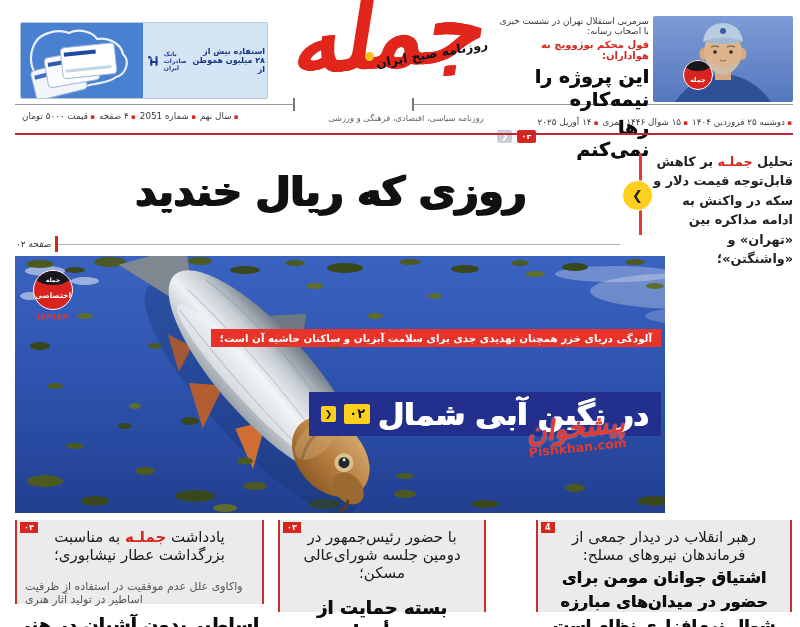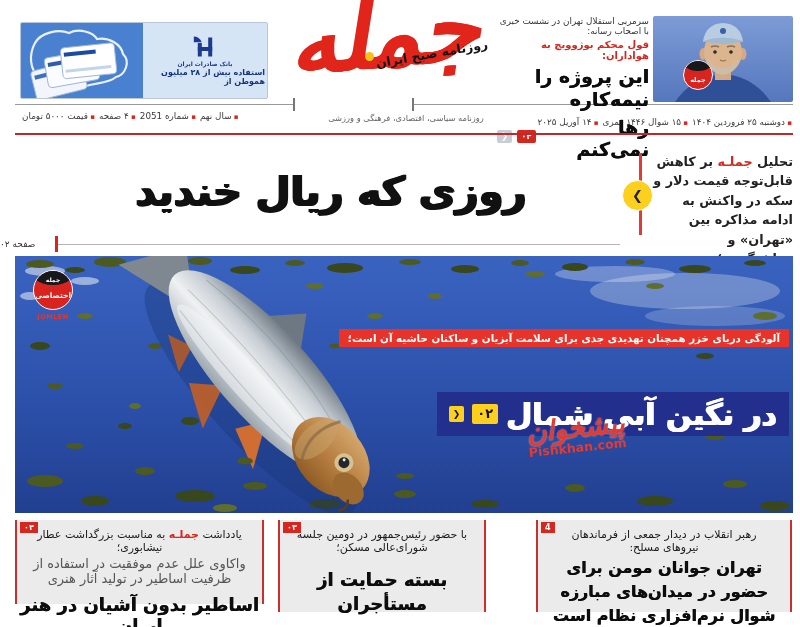--- a/index.html
+++ b/index.html
@@ -3,21 +3,21 @@
 <meta charset="utf-8">
 <style>
   * { margin:0; padding:0; box-sizing:border-box; }
   body { background:#fff; font-family:"DejaVu Sans","Liberation Sans",sans-serif; }
   .page { position:relative; width:800px; height:627px; background:#fff; overflow:hidden; margin:0 auto; }
 
   
   .ad-box { position:absolute; left:20px; top:22px; width:248px; height:77px;
             border:1px solid #b9c7d8; display:flex; background:#d6e5f6; border-radius:2px; overflow:hidden; }
   .ad-map-panel { width:122px; height:100%; background:#4a80d0; position:relative; flex:none; }
-  .ad-text-panel { flex:1; display:flex; flex-direction:column; align-items:center; justify-content:center; gap:1px; padding:2px; }
+  .ad-text-panel { flex:1; display:flex; flex-direction:row; align-items:center; justify-content:center; gap:1px; padding:2px; }
   .ad-bank-name { font-size:6px; color:#1c3b8f; font-weight:bold; }
   .ad-line1 { font-size:8px; color:#16357e; font-weight:bold; direction:rtl; }
   .ad-line2 { font-size:9.5px; color:#0e2a6b; font-weight:bold; direction:rtl; text-shadow:.3px 0 #0e2a6b; }
 
   
   .masthead { position:absolute; left:283px; top:0; width:235px; height:132px; }
   .logo-script { position:absolute; top:-16px; left:6px; font-size:92px; line-height:1.1; font-weight:bold;
                  color:#e1251b; transform:rotate(-5deg); font-style:italic; direction:rtl;
                  text-shadow:1px 0 #e1251b,-1px 0 #e1251b; }
   .tagline-top { position:absolute; top:46px; left:92px; font-size:12.5px; font-weight:bold; color:#141414;
@@ -67,26 +67,26 @@
                    letter-spacing:-1px; text-shadow:1.2px 0 #111,-1.2px 0 #111,0 .8px #111; }
 
   .analysis { position:absolute; left:650px; top:152px; width:143px; direction:rtl; text-align:right;
               font-size:12.8px; font-weight:bold; color:#222; line-height:1.52; }
   .analysis .brand { color:#d6271f; }
   .analysis-vline { position:absolute; left:639px; top:153px; width:2.5px; height:82px; background:#e23b33; }
   .analysis-circle { position:absolute; left:622px; top:180px; width:31px; height:31px; border-radius:50%;
                      background:#fdd01e; display:flex; align-items:center; justify-content:center;
                      font-size:13px; font-weight:bold; color:#222; border:1px solid #fff; }
 
-  .pageref-text { position:absolute; left:0; top:239px; font-size:9px; color:#333; direction:rtl; }
+  .pageref-text { position:absolute; left:16px; top:239px; font-size:9px; color:#333; direction:rtl; }
   .pageref-bar { position:absolute; left:55px; top:236px; width:3px; height:16px; background:#d6271f; }
   .pageref-line { position:absolute; left:58px; top:244px; width:562px; height:1px; background:#b5b5b5; }
 
   
-  .photo { position:absolute; left:15px; top:256px; width:778px; height:257px; overflow:hidden; }
+  .photo { position:absolute; left:15px; top:256px; width:650px; height:257px; overflow:hidden; }
   .photo svg.water { position:absolute; inset:0; }
 
   .excl-badge { left:18px; top:14px; width:40px; height:40px; }
   .excl-badge .rb-top-label { font-size:6px; }
   .excl-badge .rb-label { font-size:7.5px; }
   .jomleh-sub { position:absolute; left:18px; top:57px; width:40px; text-align:center;
                 color:#e8352c; font-size:6.5px; font-weight:bold; letter-spacing:.5px; }
 
   .photo-kicker { position:absolute; right:4px; top:73px; height:18px; line-height:18px;
                   background:#e8332b; color:#fff; font-size:10.3px; font-weight:bold;
@@ -107,23 +107,23 @@
   .watermark .wm-en { font-size:12.5px; font-weight:bold; margin-top:-3px; }
 
   
   .box { position:absolute; top:520px; height:92px; background:#ebebeb;
          border-left:2px solid #c9302c; border-right:2px solid #c9302c; }
   .box-right { left:536px; width:256px; }
   .box-mid   { left:278px; width:208px; }
   .box-left  { left:15px;  width:249px; height:84px; }
   .box .num { position:absolute; top:2px; left:3px; background:#d6271f; color:#fff;
               font-size:8px; font-weight:bold; padding:1px 4px; }
-  .box .kick { margin-top:8px; text-align:center; font-size:11px; color:#1a1a1a; direction:rtl; padding:0 14px; }
+  .box .kick { margin-top:8px; text-align:center; font-size:15px; color:#1a1a1a; direction:rtl; padding:0 14px; }
   .box .kick .brand { color:#d6271f; font-weight:bold; }
-  .box .kick2 { text-align:center; font-size:13px; color:#555; direction:rtl; margin-top:2px; padding:0 8px; }
+  .box .kick2 { text-align:left; font-size:11px; color:#555; direction:rtl; margin-top:16px; padding:0 8px; }
   .box .hl { text-align:center; font-weight:bold; color:#0d0d0d; direction:rtl;
              text-shadow:.5px 0 #0d0d0d; }
   .box-right .hl { font-size:16px; line-height:1.32; margin-top:3px; }
   .box-mid .hl { font-size:18px; line-height:1.35; margin-top:14px; }
   .box-left .hl { font-size:18px; margin-top:8px; }
 </style>
 </head>
 <body>
 
 <div class="page">
@@ -356,21 +356,21 @@
 
     <div class="watermark">
       <div class="wm-fa">پیشخوان</div>
       <div class="wm-en">Pishkhan.com</div>
     </div>
   </div>
 
   <div class="box box-right">
     <div class="num">4</div>
     <div class="kick">رهبر انقلاب در دیدار جمعی از فرماندهان نیروهای مسلح:</div>
-    <div class="hl">تهران جوانان مومن برای</div>
+    <div class="hl">اشتیاق جوانان مومن برای</div>
     <div class="hl">حضور در میدان‌های مبارزه</div>
     <div class="hl">شوال نرم‌افزاری نظام است</div>
   </div>
 
   <div class="box box-mid">
     <div class="num">۰۳</div>
     <div class="kick">با حضور رئیس‌جمهور در دومین جلسه شورای‌عالی مسکن؛</div>
     <div class="hl">بسته حمایت از مستأجران</div>
     <div class="hl">به تصویب رسید</div>
   </div>

